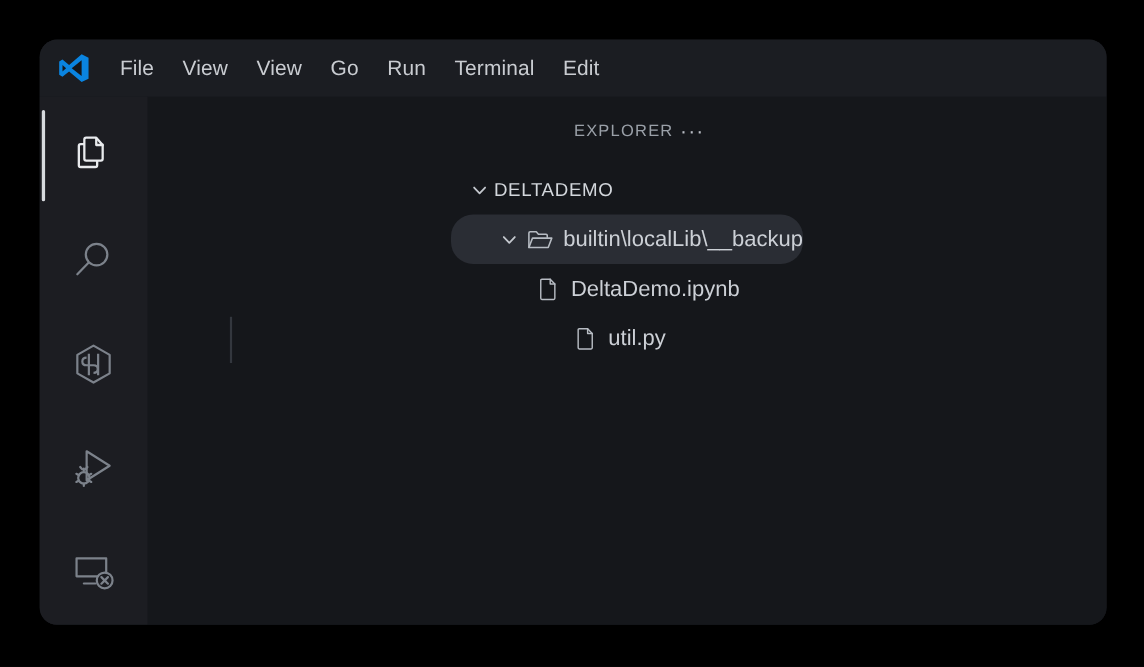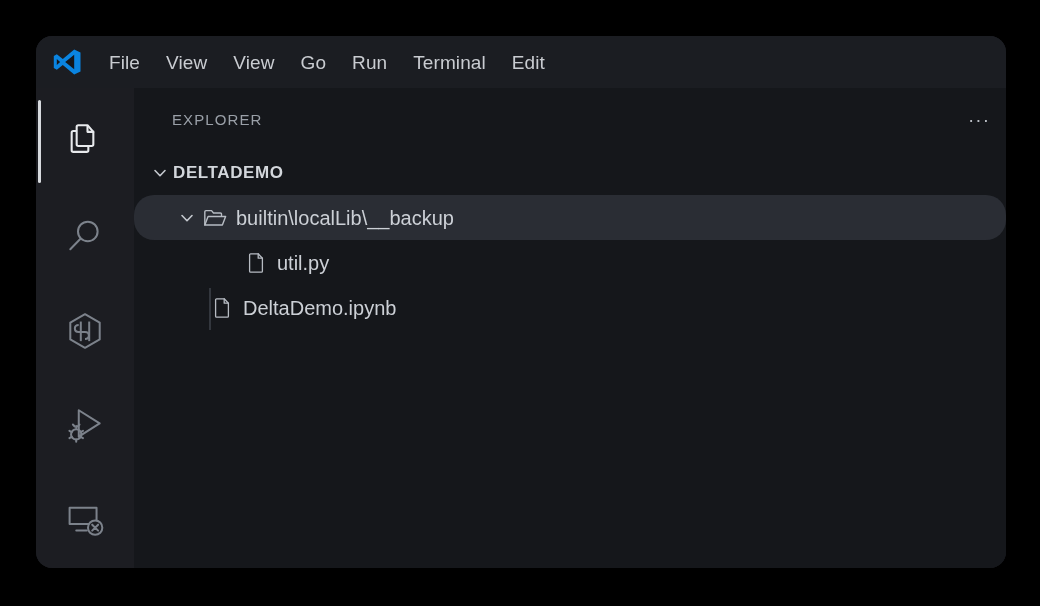--- a/index.html
+++ b/index.html
@@ -99,20 +99,21 @@
   .activity-item svg { display: block; }
   .activity-item.active svg { stroke: #e8eaed; }
 
   
   #sidebar {
     flex: 1 1 auto;
     background: #15171b;
     display: flex;
     flex-direction: column;
     min-width: 0;
+    align-items: center;
   }
   #sidebar-header {
     height: 62px;
     flex: 0 0 62px;
     display: flex;
     align-items: center;
     padding: 0 16px 0 38px;
   }
   #sidebar-title {
     color: #9aa0a8;
@@ -156,21 +157,21 @@
 
   .row-label {
     color: #ccd0d6;
     font-size: 20px;
     line-height: 1;
   }
 
   
   #root-row { padding-left: 13px; }
   #root-row .row-label {
-    font-weight: bold;
+    font-weight: normal;
     font-size: 17px;
     letter-spacing: .6px;
     color: #d3d7dc;
   }
 
   
   #folder-row { padding-left: 40px; }
   .folder-icon {
     width: 30px;
     flex: 0 0 30px;
@@ -326,38 +327,38 @@
               <path d="M2.6 18.4 V6.2 a1 1 0 0 1 1 -1 h5.2 l1.8 2.2 h6.4 a1 1 0 0 1 1 1 v1.4"></path>
               <path d="M2.6 18.4 L5.6 10.6 h16.2 l-3 7.8 Z"></path>
             </svg>
           </span>
           <span class="row-label" id="folder-name">
             <span>builtin\localLib\</span>
               <span class="underlined">__backup</span>
           </span>
         </div>
 
+        <div class="tree-row file-row">
+          <span class="file-icon">
+            <svg width="24" height="24" viewBox="0 0 24 24" fill="none" stroke="#b7bcc3" stroke-width="1.3" stroke-linejoin="round" stroke-linecap="round">
+              <path d="M14.2 2.8 H6.6 a1 1 0 0 0 -1 1 V20.2 a1 1 0 0 0 1 1 H17.4 a1 1 0 0 0 1 -1 V7.2 Z"></path>
+              <path d="M14.2 2.8 V7.2 H18.4"></path>
+            </svg>
+          </span>
+          <span class="row-label">DeltaDemo.ipynb</span>
+        </div>
+
         <div class="tree-row file-row nested">
           <span class="file-icon">
             <svg width="24" height="24" viewBox="0 0 24 24" fill="none" stroke="#b7bcc3" stroke-width="1.3" stroke-linejoin="round" stroke-linecap="round">
               <path d="M14.2 2.8 H6.6 a1 1 0 0 0 -1 1 V20.2 a1 1 0 0 0 1 1 H17.4 a1 1 0 0 0 1 -1 V7.2 Z"></path>
               <path d="M14.2 2.8 V7.2 H18.4"></path>
             </svg>
           </span>
           <span class="row-label">util.py</span>
         </div>
 
-        <div class="tree-row file-row">
-          <span class="file-icon">
-            <svg width="24" height="24" viewBox="0 0 24 24" fill="none" stroke="#b7bcc3" stroke-width="1.3" stroke-linejoin="round" stroke-linecap="round">
-              <path d="M14.2 2.8 H6.6 a1 1 0 0 0 -1 1 V20.2 a1 1 0 0 0 1 1 H17.4 a1 1 0 0 0 1 -1 V7.2 Z"></path>
-              <path d="M14.2 2.8 V7.2 H18.4"></path>
-            </svg>
-          </span>
-          <span class="row-label">DeltaDemo.ipynb</span>
-        </div>
-
         <div id="indent-guide"></div>
 
       </div>
     </div>
   </div>
 </div>
 
 </body></html>

